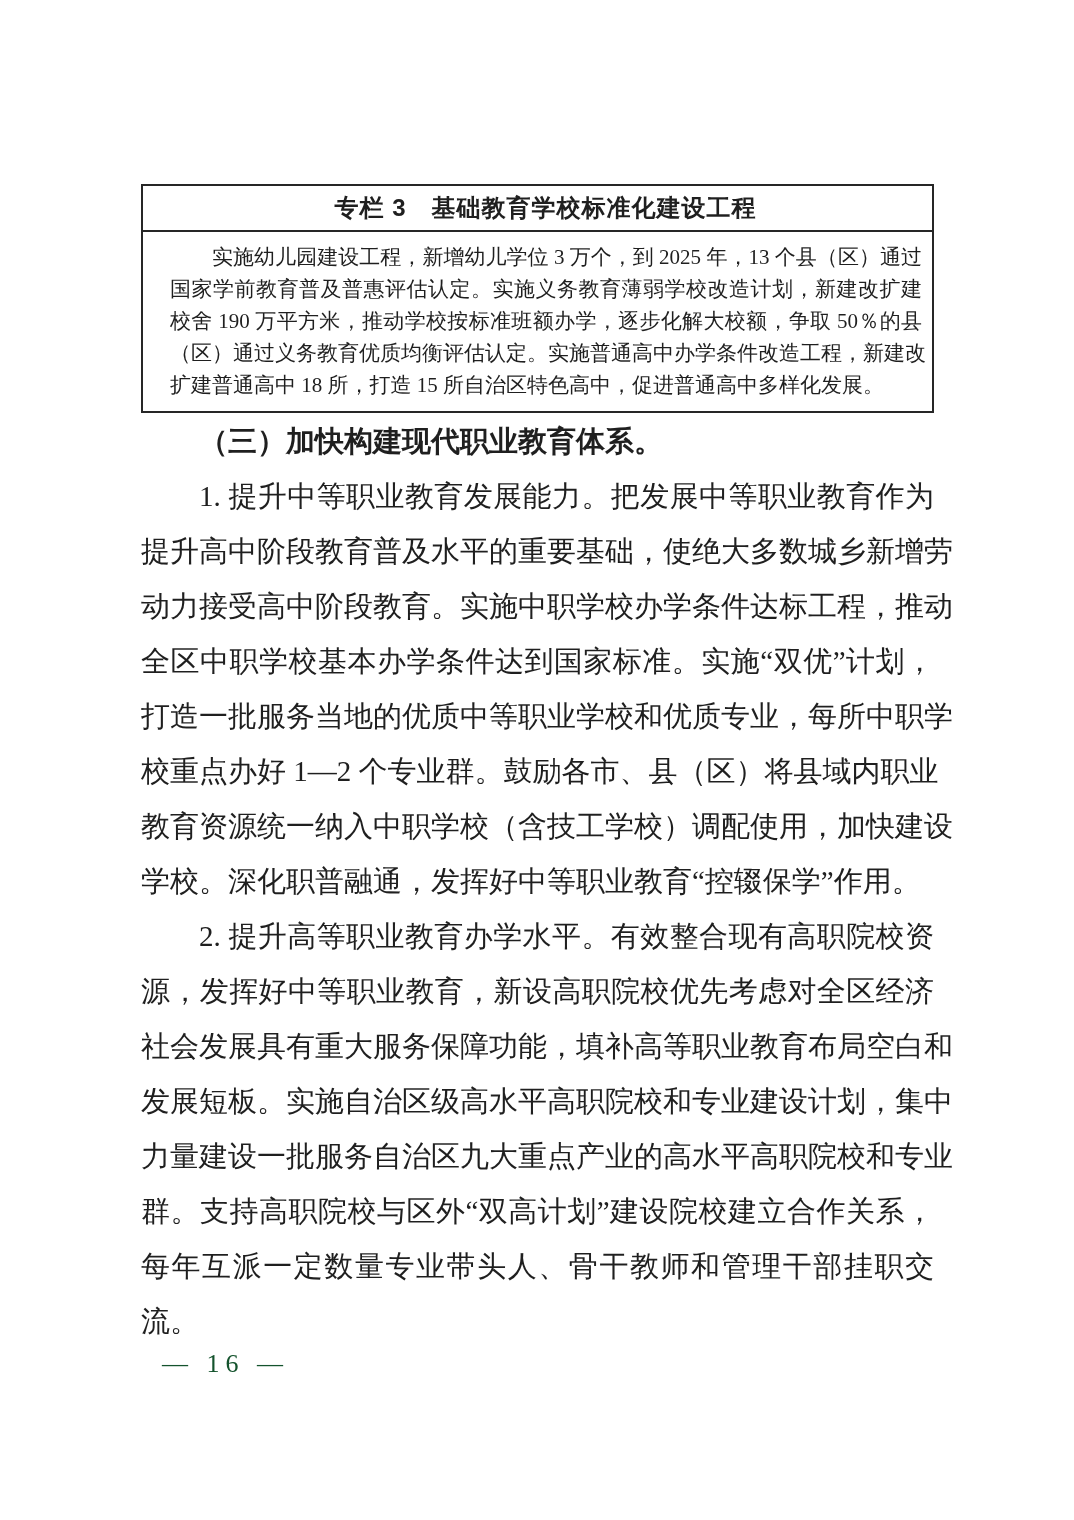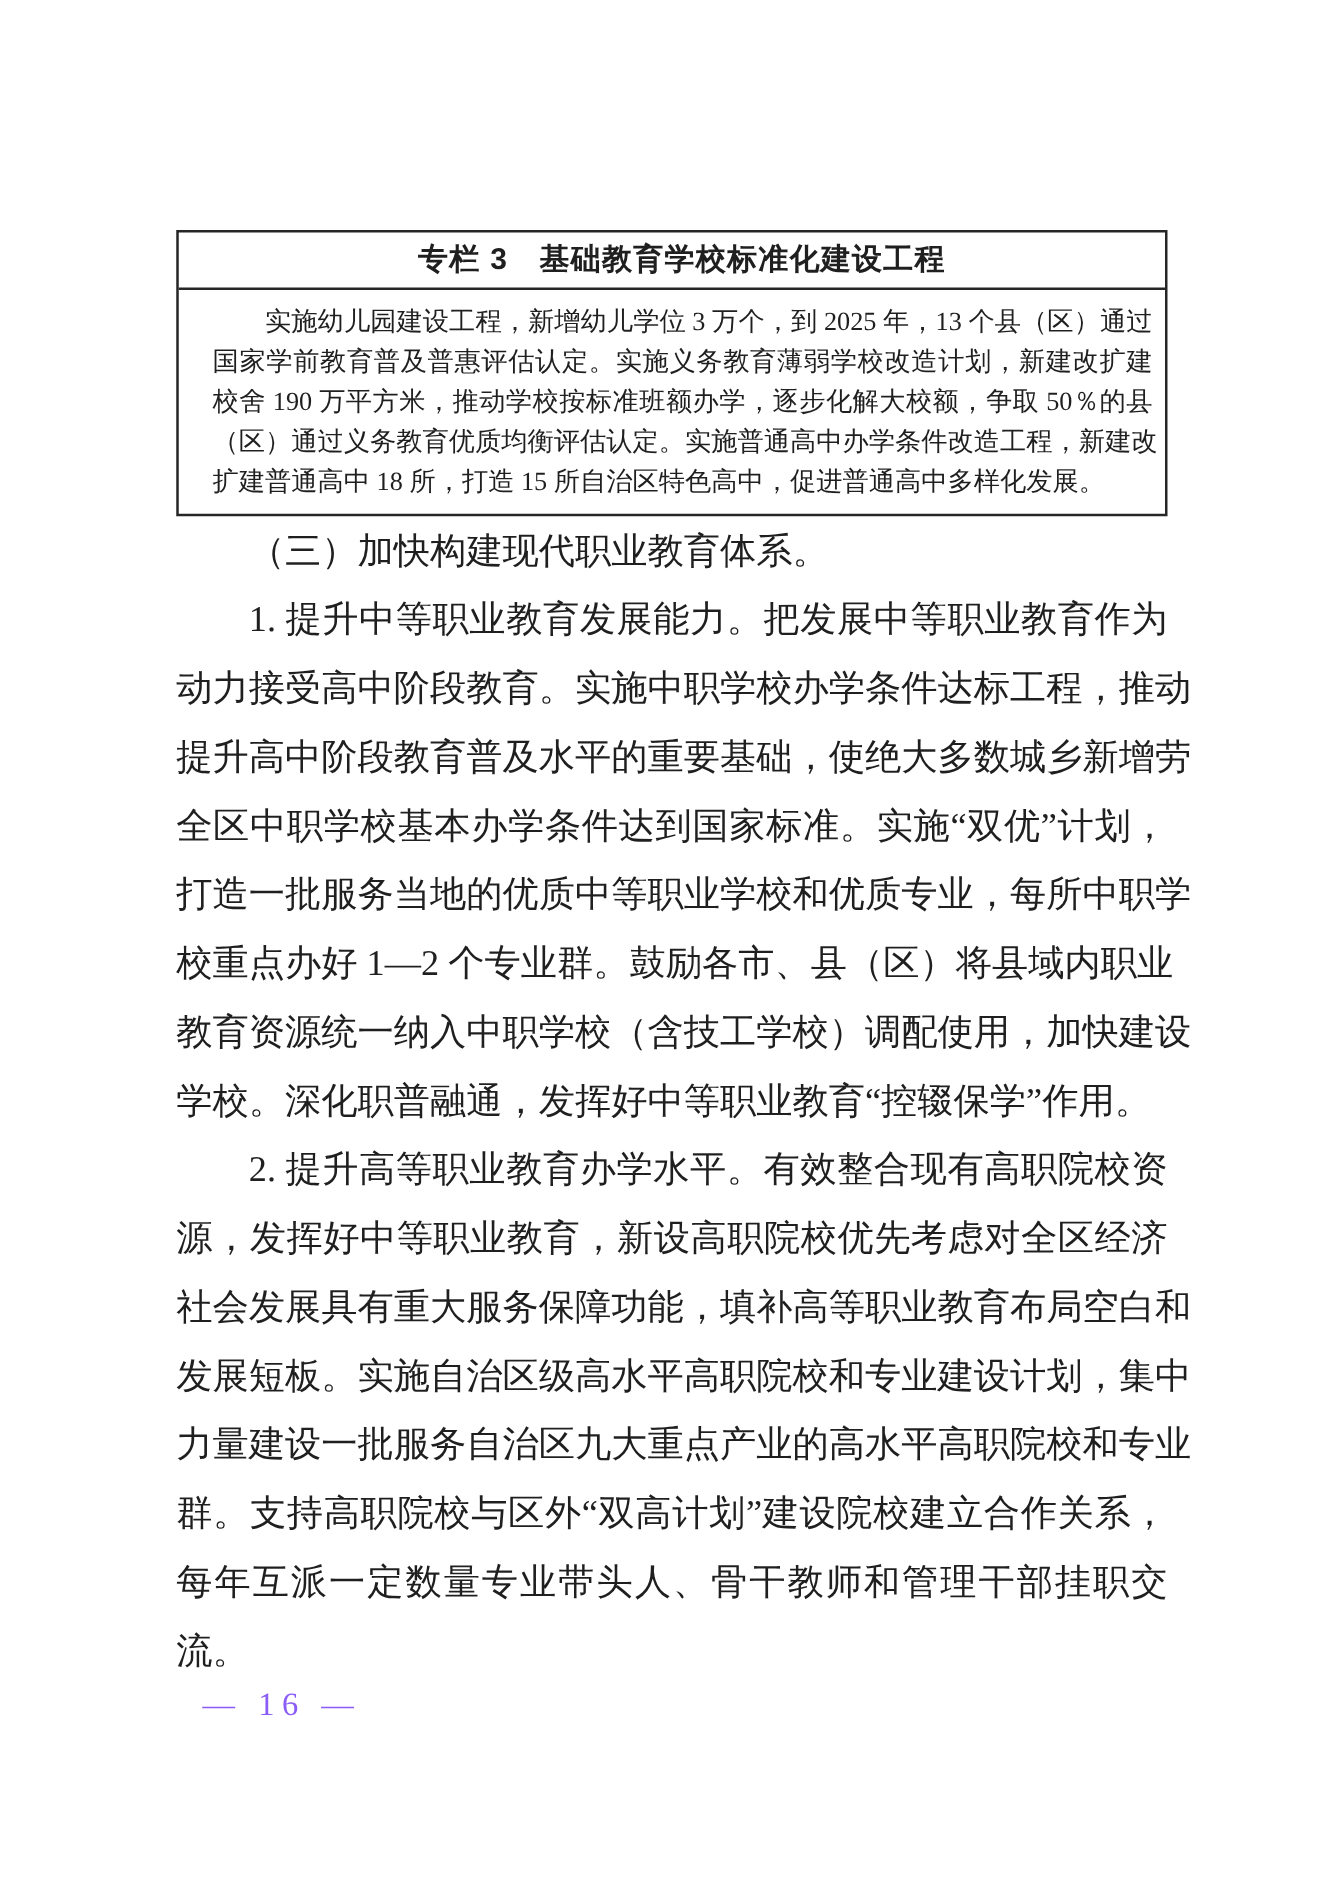--- a/index.html
+++ b/index.html
@@ -39,21 +39,21 @@
     font-size: 21px;
     line-height: 32px;
   }
   
   .main {
     margin-top: 1px;
     font-size: 29px;
     line-height: 55px;
   }
   .heading {
-    font-weight: normal;
+    font-weight: bold;
     text-indent: 2em;
     line-height: 55px;
   }
   .jline {
     text-align: justify;
     text-align-last: justify;
     white-space: nowrap;
   }
   .jline.end {
     text-align-last: left;
@@ -61,21 +61,21 @@
   }
   .box-body > .jline:first-child,
   .para > .jline:first-child { text-indent: 2em; }
   
   .footer {
     position: absolute;
     left: 162px;
     top: 1344px;
     font-size: 26px;
     line-height: 40px;
-    color: #8b5cf6;
+    color: #14532d;
     letter-spacing: 6px;
   }
 </style>
 </head>
 <body>
 
 <div class="content">
 
   <div class="box">
     <div class="box-title">专栏 3　基础教育学校标准化建设工程</div>
@@ -86,22 +86,22 @@
         <div class="jline">（区）通过义务教育优质均衡评估认定。实施普通高中办学条件改造工程，新建改</div>
         <div class="jline end">扩建普通高中 18 所，打造 15 所自治区特色高中，促进普通高中多样化发展。</div>
       </div>
   </div>
 
   <div class="main">
     <div class="heading">（三）加快构建现代职业教育体系。</div>
 
     <div class="para">
         <div class="jline">1. 提升中等职业教育发展能力。把发展中等职业教育作为</div>
+        <div class="jline">提升高中阶段教育普及水平的重要基础，使绝大多数城乡新增劳</div>
         <div class="jline">动力接受高中阶段教育。实施中职学校办学条件达标工程，推动</div>
-        <div class="jline">提升高中阶段教育普及水平的重要基础，使绝大多数城乡新增劳</div>
         <div class="jline">全区中职学校基本办学条件达到国家标准。实施“双优”计划，</div>
         <div class="jline">打造一批服务当地的优质中等职业学校和优质专业，每所中职学</div>
         <div class="jline">校重点办好 1—2 个专业群。鼓励各市、县（区）将县域内职业</div>
         <div class="jline">教育资源统一纳入中职学校（含技工学校）调配使用，加快建设</div>
         <div class="jline end">学校。深化职普融通，发挥好中等职业教育“控辍保学”作用。</div>
       </div>
 
     <div class="para">
         <div class="jline">2. 提升高等职业教育办学水平。有效整合现有高职院校资</div>
         <div class="jline">源，发挥好中等职业教育，新设高职院校优先考虑对全区经济</div>

